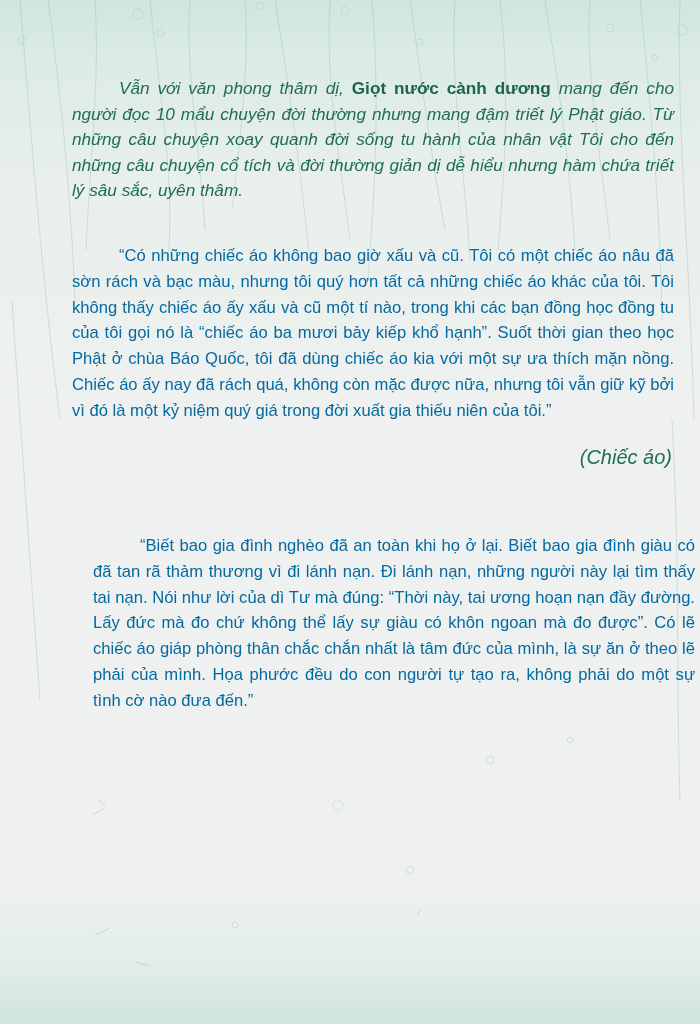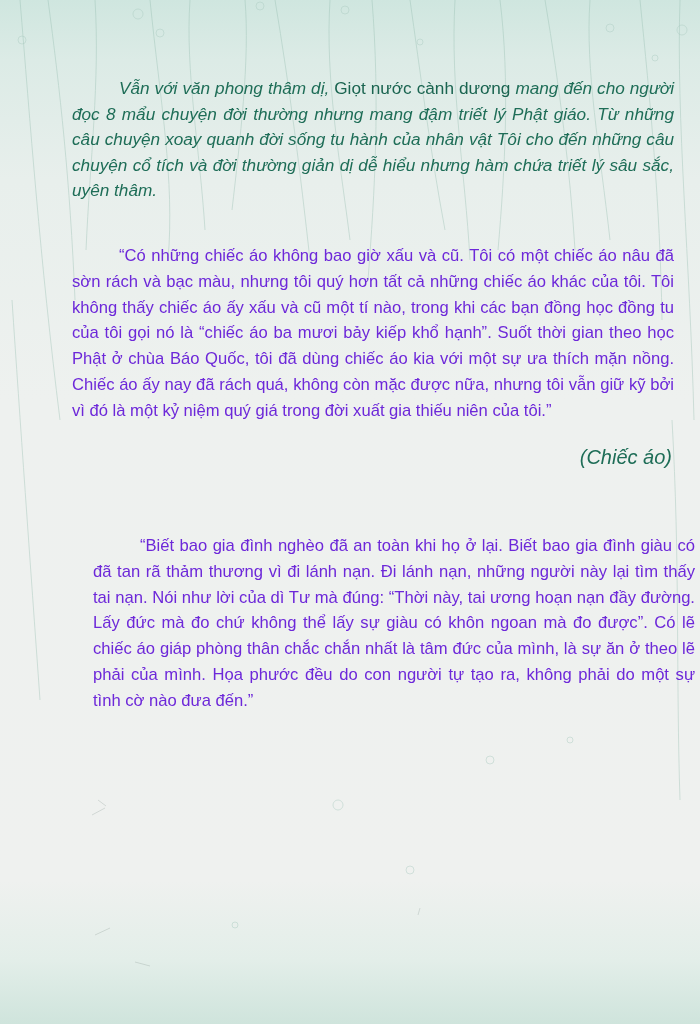--- a/index.html
+++ b/index.html
@@ -42,28 +42,28 @@
       color: #1e6d57;
       font-style: italic;
       font-size: 17.2px;
       line-height: 25.6px;
       text-align: justify;
       text-indent: 47px;
       margin: 0;
     }
     .intro b {
       font-style: normal;
-      font-weight: normal;
+      font-weight: bold;
       color: #1a6450;
     }
     .quote {
       position: absolute;
       left: 72px;
       width: 602px;
-      color: #6d28d9;
+      color: #0369a1;
       font-size: 16.6px;
       line-height: 25.8px;
       text-align: justify;
       text-indent: 47px;
       margin: 0;
     }
     .q1 { top: 243px; }
     .q2 { top: 533px; margin-left: 21px; }
     .source {
       position: absolute;
@@ -119,19 +119,19 @@
   <g stroke="#9aa8a3" stroke-width="1" opacity="0.35">
     <line x1="95" y1="935" x2="110" y2="928"></line>
     <line x1="135" y1="962" x2="150" y2="966"></line>
     <line x1="418" y1="915" x2="420" y2="908"></line>
     <line x1="92" y1="815" x2="105" y2="808"></line>
     <line x1="98" y1="800" x2="106" y2="806"></line>
   </g>
 </svg>
 
 <main class="page">
-  <p class="intro"><span>Vẫn với văn phong thâm dị, </span><b>Giọt nước cành dương</b><span> mang đến cho người đọc 8 mẩu chuyện đời thường nhưng mang đậm triết lý Phật giáo. Từ những câu chuyện xoay quanh đời sống tu hành của nhân vật Tôi cho đến những câu chuyện cổ tích và đời thường giản dị dễ hiểu nhưng hàm chứa triết lý sâu sắc, uyên thâm.</span></p>
+  <p class="intro"><span>Vẫn với văn phong thâm dị, </span><b>Giọt nước cành dương</b><span> mang đến cho người đọc 10 mẩu chuyện đời thường nhưng mang đậm triết lý Phật giáo. Từ những câu chuyện xoay quanh đời sống tu hành của nhân vật Tôi cho đến những câu chuyện cổ tích và đời thường giản dị dễ hiểu nhưng hàm chứa triết lý sâu sắc, uyên thâm.</span></p>
 
   <p class="quote q1">“Có những chiếc áo không bao giờ xấu và cũ. Tôi có một chiếc áo nâu đã sờn rách và bạc màu, nhưng tôi quý hơn tất cả những chiếc áo khác của tôi. Tôi không thấy chiếc áo ấy xấu và cũ một tí nào, trong khi các bạn đồng học đồng tu của tôi gọi nó là “chiếc áo ba mươi bảy kiếp khổ hạnh”. Suốt thời gian theo học Phật ở chùa Báo Quốc, tôi đã dùng chiếc áo kia với một sự ưa thích mặn nồng. Chiếc áo ấy nay đã rách quá, không còn mặc được nữa, nhưng tôi vẫn giữ kỹ bởi vì đó là một kỷ niệm quý giá trong đời xuất gia thiếu niên của tôi.”</p>
   <p class="source s1">(Chiếc áo)</p>
 
   <p class="quote q2">“Biết bao gia đình nghèo đã an toàn khi họ ở lại. Biết bao gia đình giàu có đã tan rã thảm thương vì đi lánh nạn. Đi lánh nạn, những người này lại tìm thấy tai nạn. Nói như lời của dì Tư mà đúng: “Thời này, tai ương hoạn nạn đầy đường. Lấy đức mà đo chứ không thể lấy sự giàu có khôn ngoan mà đo được”. Có lẽ chiếc áo giáp phòng thân chắc chắn nhất là tâm đức của mình, là sự ăn ở theo lẽ phải của mình. Họa phước đều do con người tự tạo ra, không phải do một sự tình cờ nào đưa đến.”</p>
 </main>
 
 </body></html>

